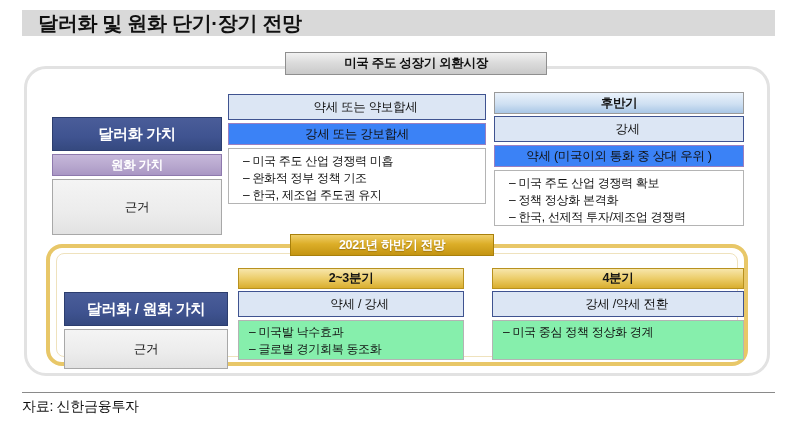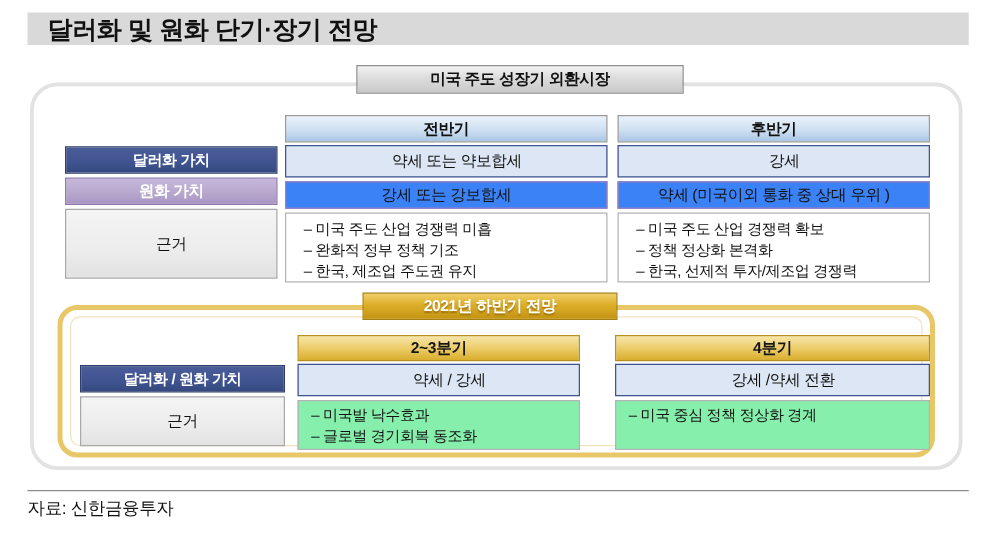--- a/index.html
+++ b/index.html
@@ -86,30 +86,30 @@
     justify-content: center;
     font-size: 12.5px;
     font-weight: bold;
     letter-spacing: -0.3px;
     background: linear-gradient(to bottom, #eaf2fb 0%, #cfe0f2 55%, #a9c7e6 100%);
     border: 1px solid #9a9a9a;
     color: #111111;
   }
 
   .nav-cell {
-    height: 22px;
+    height: 34px;
     margin-top: 3px;
     box-sizing: border-box;
     display: flex;
     align-items: center;
     justify-content: center;
     background: linear-gradient(to bottom, #4a5d99 0%, #3f5390 60%, #35497f 100%);
     border: 1px solid #2c3d6e;
     color: #ffffff;
-    font-size: 12px;
+    font-size: 15px;
     font-weight: bold;
     letter-spacing: -0.3px;
   }
 
   .purple-cell {
     height: 22px;
     margin-top: 3px;
     box-sizing: border-box;
     display: flex;
     align-items: center;
@@ -304,21 +304,20 @@
 <div class="upper-grid">
 
   <div class="col-label">
     <div class="spacer-21" style="height:22px;"></div>
     <div class="nav-cell">달러화 가치</div>
     <div class="purple-cell">원화 가치</div>
     <div class="gray-cell">근거</div>
   </div>
 
   <div class="col-first">
-    <div class="hdr-cell">전반기</div>
     <div class="value-blue">약세 또는 약보합세</div>
     <div class="value-purple">강세 또는 강보합세</div>
     <div class="reason-cell">
       <div class="reason-line">– 미국 주도 산업 경쟁력 미흡</div>
       <div class="reason-line">– 완화적 정부 정책 기조</div>
       <div class="reason-line">– 한국, 제조업 주도권 유지</div>
     </div>
   </div>
 
   <div class="col-second">

